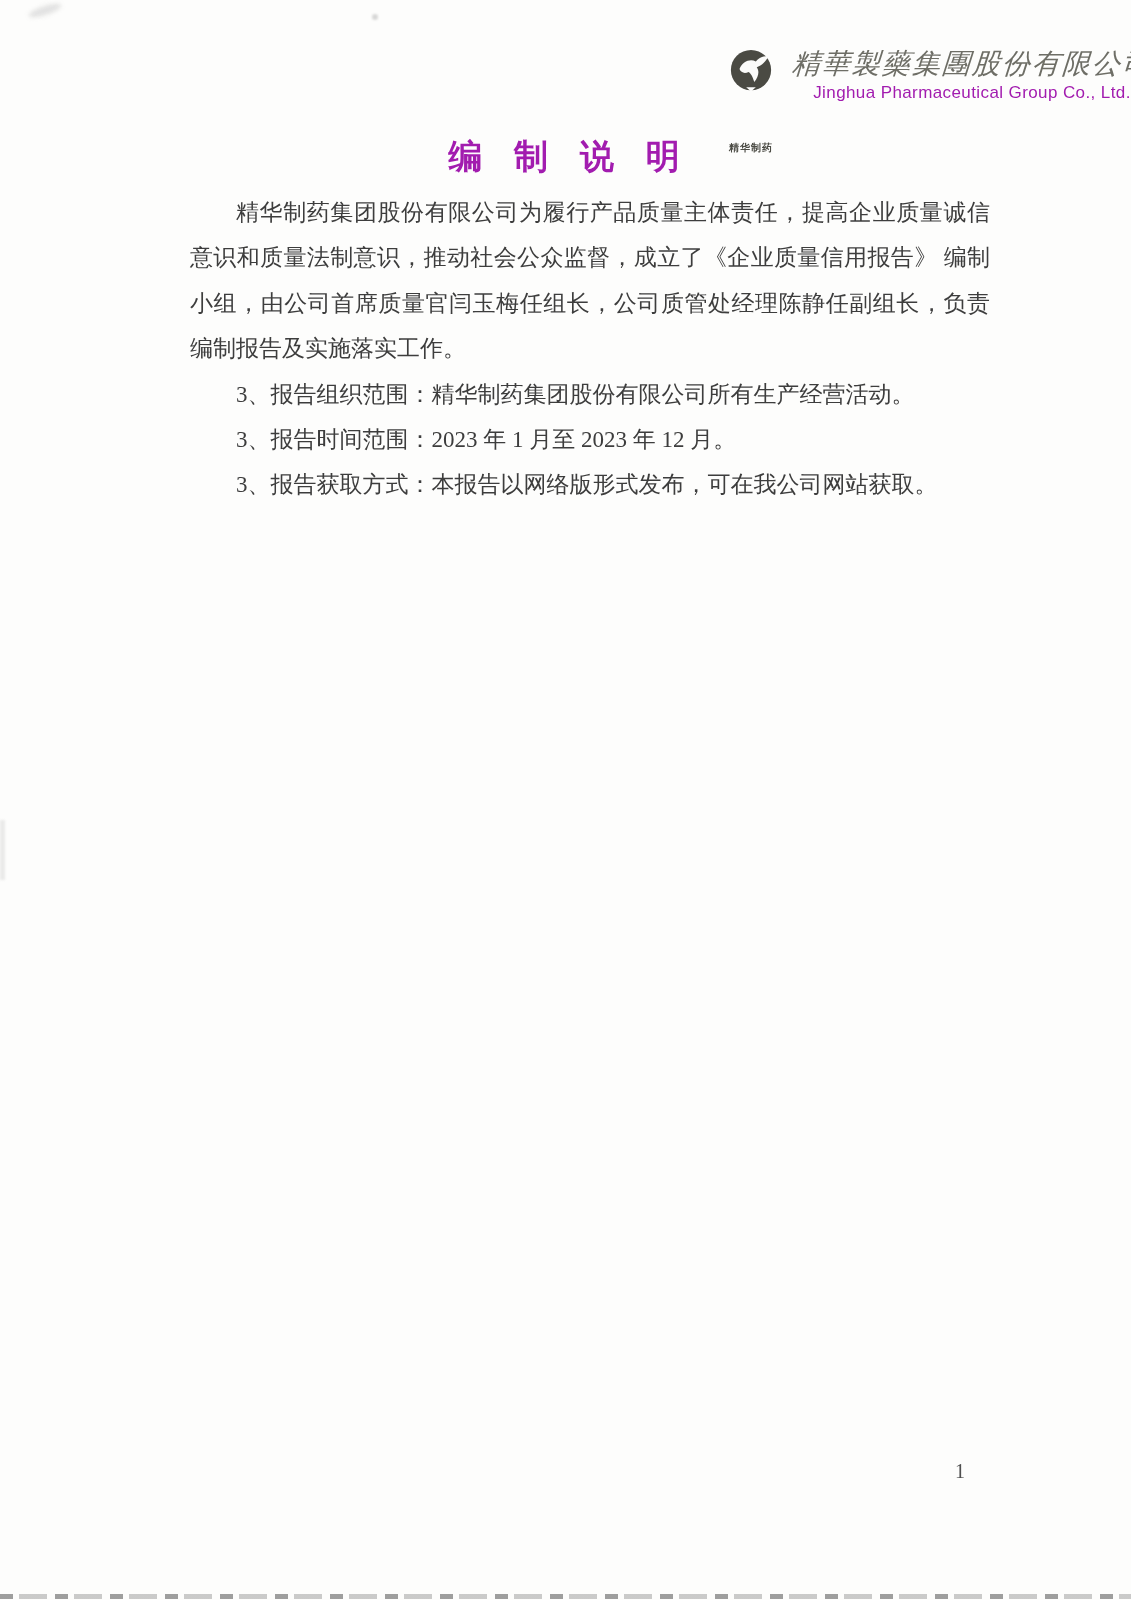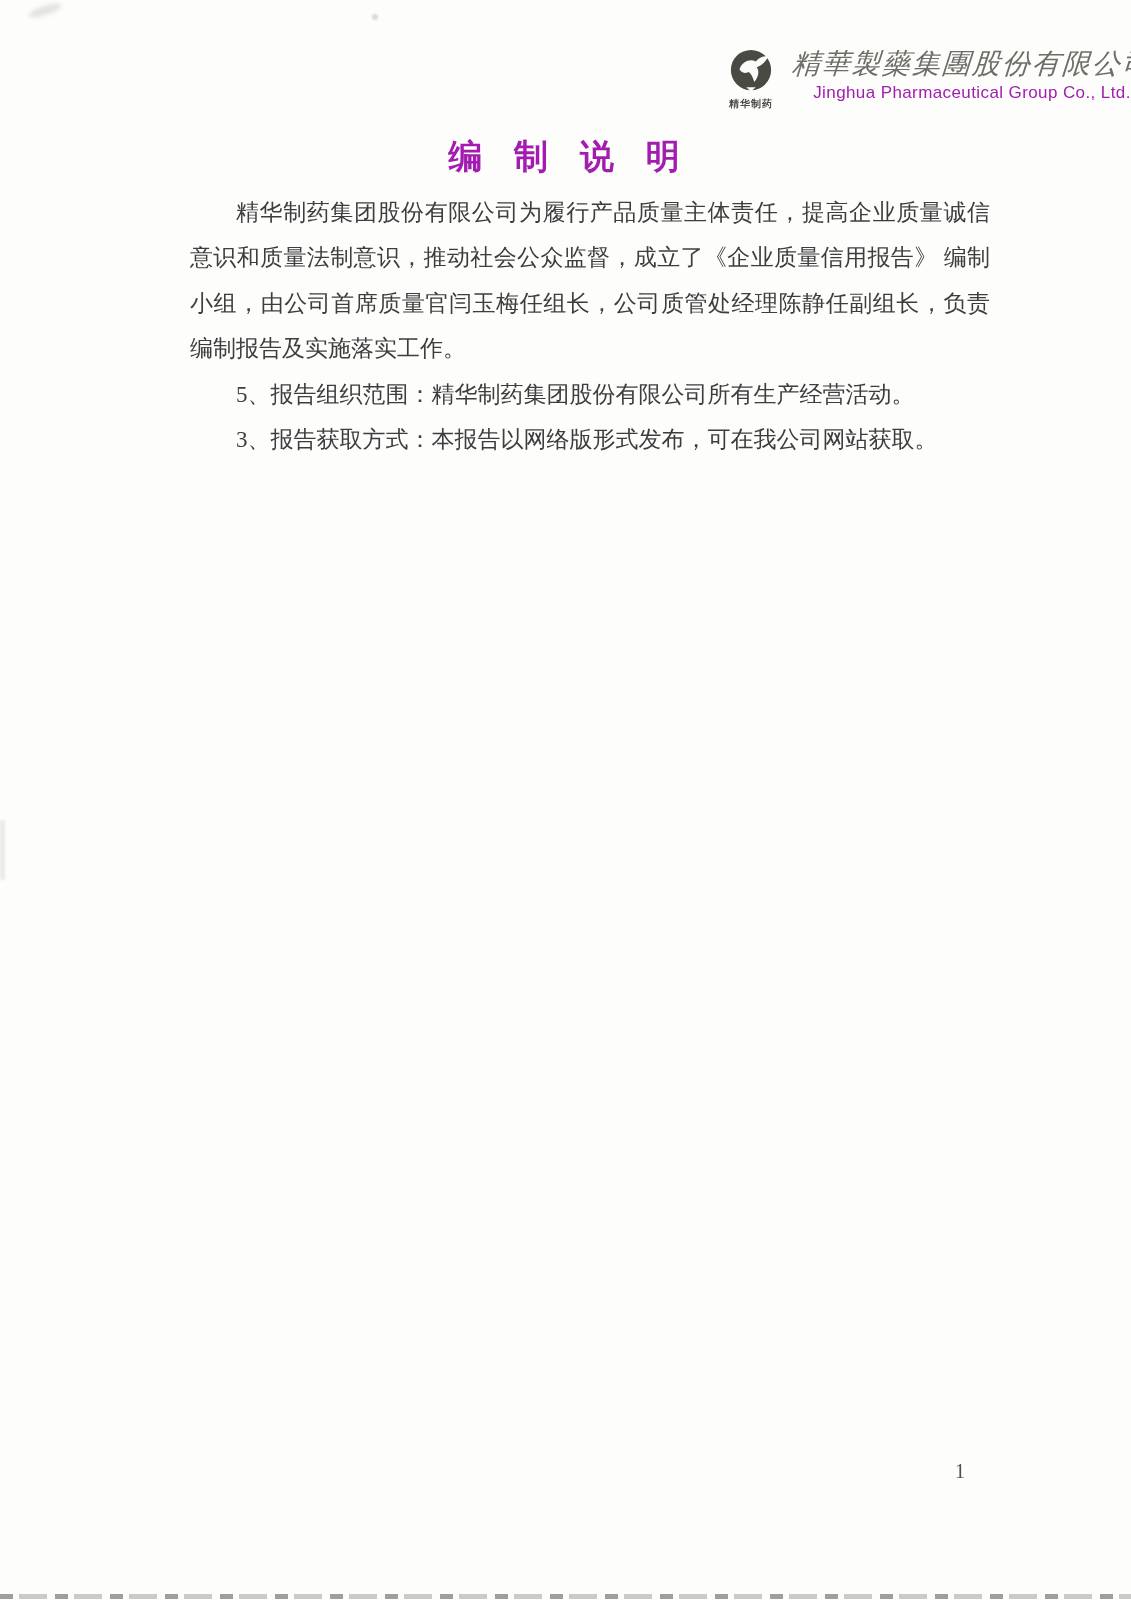--- a/index.html
+++ b/index.html
@@ -11,21 +11,21 @@
     overflow:hidden;
     font-family:"Liberation Serif","DejaVu Serif",serif;
     color:#3d3d3d;
   }
 
   
   .letterhead {
     position:absolute; top:48px; left:722px;
     display:flex; align-items:flex-start; gap:12px;
   }
-  .logo-block { display:flex; flex-direction:column; align-items:center; width:58px; }
+  .logo-block { display:flex; flex-direction:column; align-items:center; width:58px;gap:44px; }
   .logo-circle { width:46px; height:46px; display:block; }
   .logo-subtext {
     margin-top:3px; font-family:"DejaVu Sans",sans-serif;
     font-size:10px; font-weight:bold; color:#4c4c45; letter-spacing:1px;
     white-space:nowrap;
   }
   .name-block { display:flex; flex-direction:column; align-items:center; }
   .company-zh {
     font-family:"DejaVu Serif","Liberation Serif",serif;
     font-style:italic; font-size:28px; line-height:1.15;
@@ -105,21 +105,22 @@
       <span class="company-zh">精華製藥集團股份有限公司</span>
       <span class="company-en">Jinghua Pharmaceutical Group Co., Ltd.</span>
     </div>
 
   </div>
 
   <h1 class="doc-title">编 制 说 明</h1>
 
   <div class="doc-body">
     <p>精华制药集团股份有限公司为履行产品质量主体责任，提高企业质量诚信意识和质量法制意识，推动社会公众监督，成立了《企业质量信用报告》 编制小组，由公司首席质量官闫玉梅任组长，公司质管处经理陈静任副组长，负责编制报告及实施落实工作。</p>
-    <p>5、报告组织范围：精华制药集团股份有限公司所有生产经营活动。</p>
+    <p>3、报告组织范围：精华制药集团股份有限公司所有生产经营活动。</p>
+    <p>3、报告时间范围：2023 年 1 月至 2023 年 12 月。</p>
     <p>3、报告获取方式：本报告以网络版形式发布，可在我公司网站获取。</p>
   </div>
 
   <span class="page-number">1</span>
 
   <div class="artifact artifact-corner"></div>
   <div class="artifact artifact-dot"></div>
   <div class="artifact artifact-edge"></div>
   <div class="artifact artifact-bottom"></div>
 

